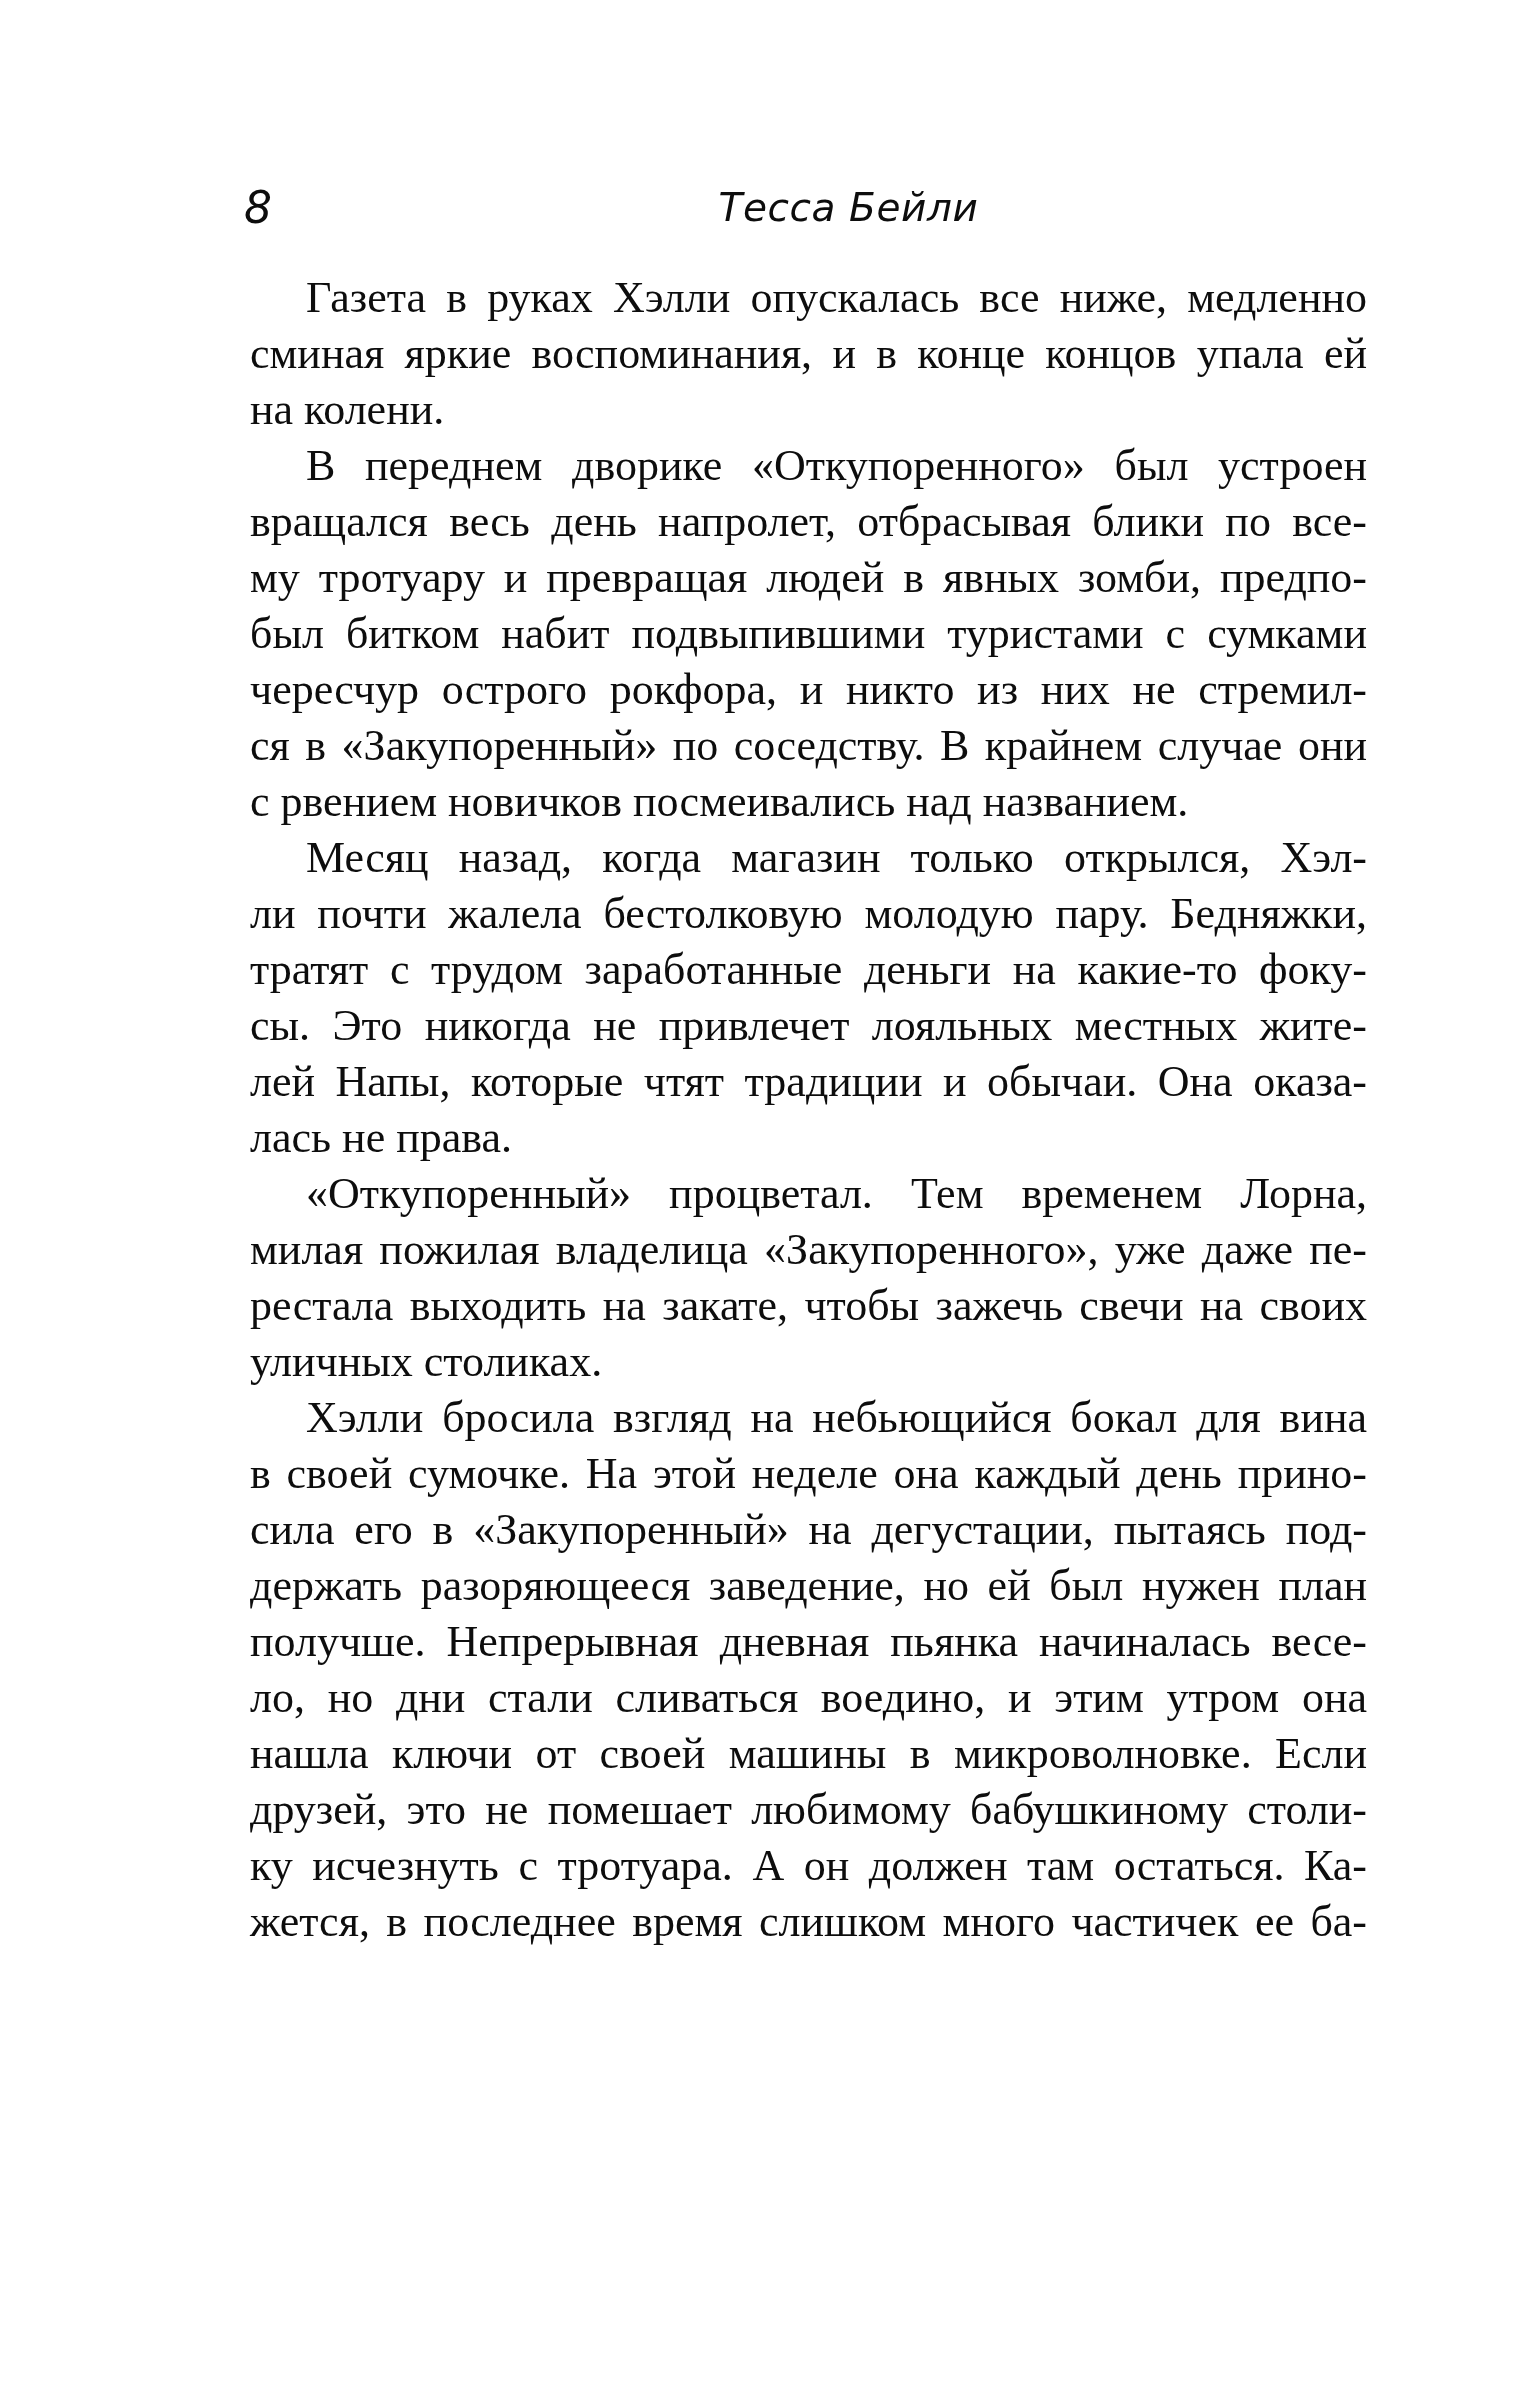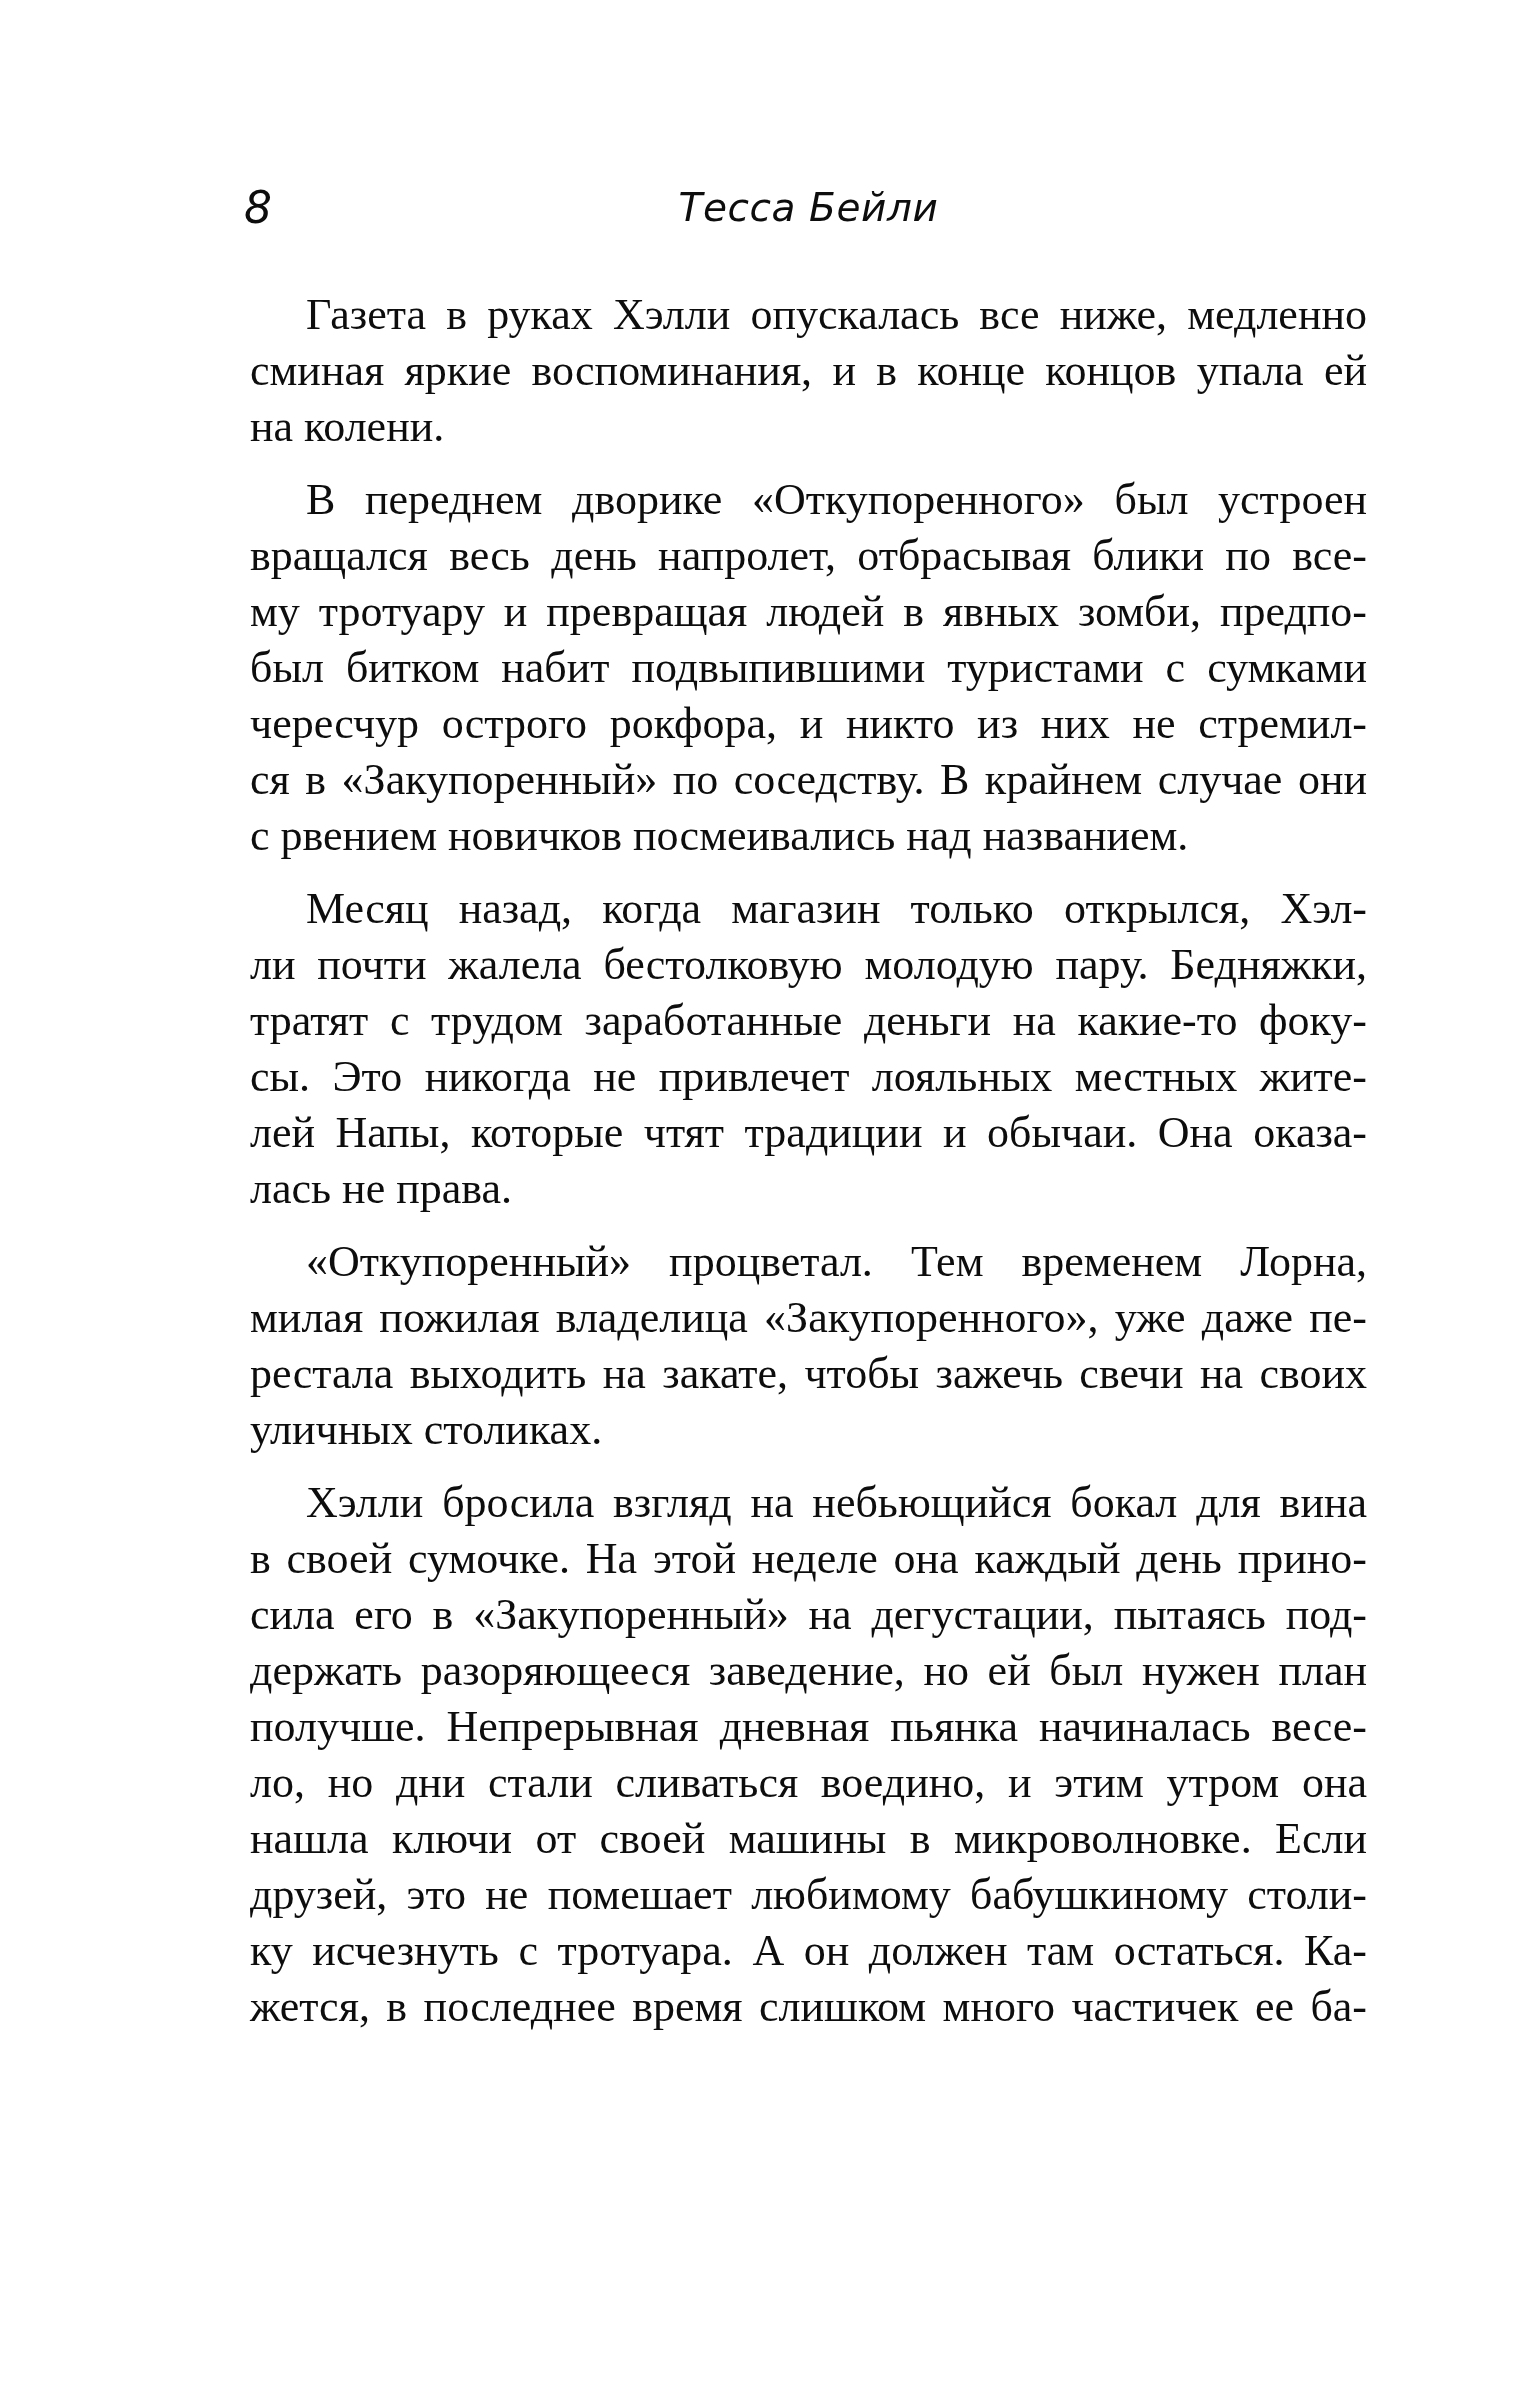--- a/index.html
+++ b/index.html
@@ -31,41 +31,42 @@
     left: 250px;
     top: 188px;
     width: 1117px;
     text-align: center;
     font-family: "DejaVu Sans", sans-serif;
     font-style: italic;
     font-size: 39px;
     letter-spacing: 0.6px;
     line-height: 1;
     color: #0d0d0d;
+    padding-left: 40px;
   }
   
   .text-block {
     position: absolute;
     left: 250px;
     top: 270px;
     width: 1117px;
     font-family: "Liberation Serif", "DejaVu Serif", serif;
     font-size: 44px;
     line-height: 56px;
     color: #0d0d0d;
   }
   .para { margin: 0; padding: 0; }
   .line {
     text-align: justify;
     text-align-last: justify;
     text-justify: inter-word;
     height: 56px;
     overflow: visible;
   }
-  .line.indent { text-indent: 56px; margin-top: 17px; }
+  .line.indent { text-indent: 56px; }
   .line.left {
     text-align: right;
     text-align-last: left;
   }
 </style>
 </head>
 <body>
 
 <div class="page">
 

